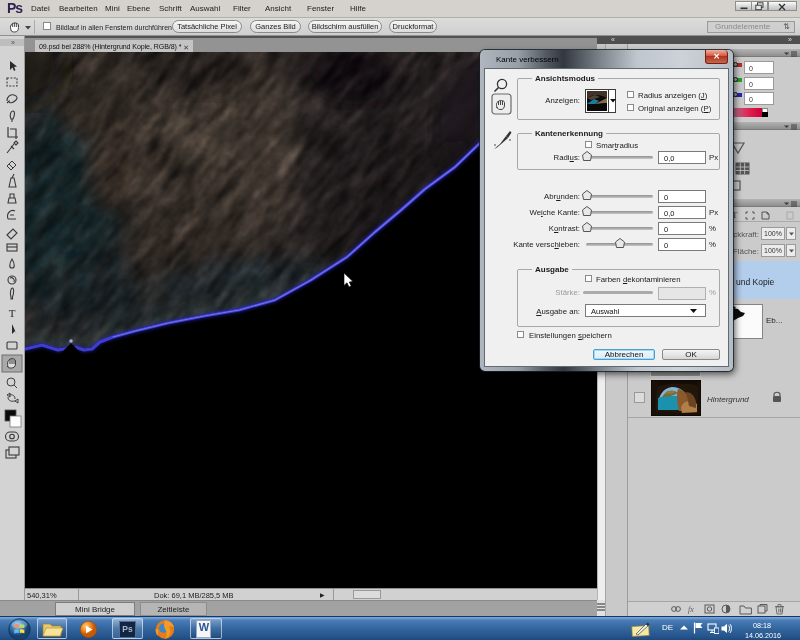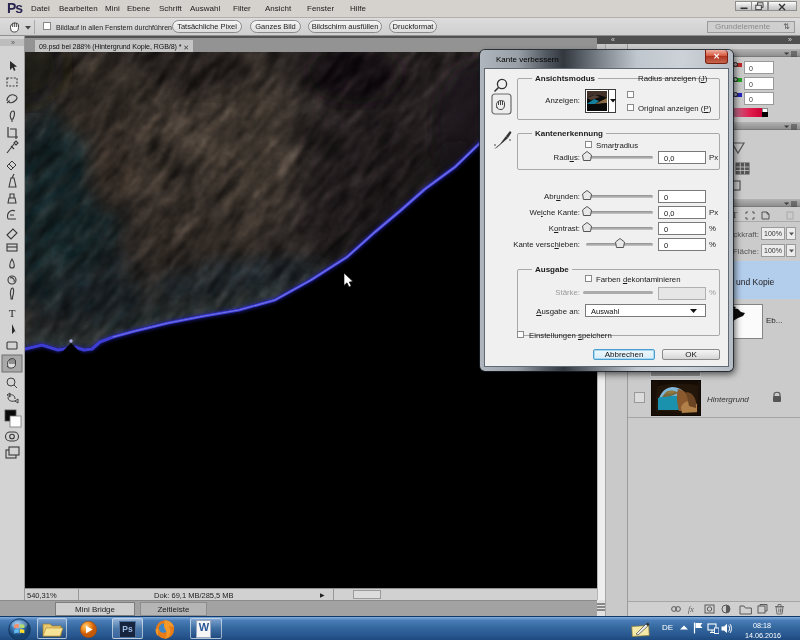--- a/index.html
+++ b/index.html
@@ -468,21 +468,21 @@
         <path d="M8,13 L20,7 L20,12 L12,13 Z" fill="#8a6a46"></path>
         <path d="M0,7 L8,4 L13,6 L4,9 Z" fill="#564134"></path>
         <path d="M0,13 L8,13 L20,12 L20,20 L0,20 Z" fill="#0a0a0a"></path>
       </svg>
       <span style="position:absolute;left:22px;top:0;width:7px;height:22px;border-left:1px solid #3c3c3c"></span>
       <svg style="position:absolute;left:23.5px;top:9px" width="6" height="4">
           <path d="M0,0 l3,3.4 l3,-3.4 Z" fill="#111"></path>
         </svg>
     </div>
     <div class="dcb" style="left:147px;top:41px"></div>
-    <span class="dlbl" style="left:158px;top:24px;text-align:right">Radius anzeigen (<u>J</u>)</span>
+    <span class="dlbl" style="left:158px;top:41px;text-align:right">Radius anzeigen (<u>J</u>)</span>
     <div class="dcb" style="left:147px;top:54px"></div>
     <span class="dlbl" style="left:158px;top:54px;text-align:left">Original anzeigen (<u>P</u>)</span>
 
     <div class="group" style="top:83px;height:37px">
         <span class="gtitle">Kantenerkennung</span>
       </div>
     <div class="dcb" style="left:105px;top:91px"></div>
     <span class="dlbl" style="left:116px;top:91px;text-align:left">Smar<u>t</u>radius</span>
     <span class="dlbl" style="left:40px;top:103px;width:60px">Radi<u>u</u>s:</span>
     <div class="track" style="top:106px"></div>
@@ -513,21 +513,21 @@
     <div class="dbox" style="top:172px">0</div>
     <span class="unit" style="top:174px">%</span>
     <span class="dlbl" style="left:20px;top:190px;width:80px">Kante versc<u>h</u>ieben:</span>
     <div class="track" style="left:106px;top:193px;width:67px"></div>
     <svg class="thumbp" style="left:135px;top:188px" width="10" height="10">
         <path d="M5,0.5 L9.5,4 L8.5,9.5 L1.5,9.5 L0.5,4 Z" fill="#e8e8e8" stroke="#555"></path>
       </svg>
     <div class="dbox" style="top:188px">0</div>
     <span class="unit" style="top:190px">%</span>
 
-    <div class="group" style="top:219px;height:67px">
+    <div class="group" style="top:219px;height:58px">
         <span class="gtitle">Ausgabe</span>
       </div>
     <div class="dcb" style="left:105px;top:225px"></div>
     <span class="dlbl" style="left:116px;top:225px;text-align:left">Farben <u>d</u>ekontaminieren</span>
     <span class="dlbl" style="left:40px;top:238px;width:60px;color:#9a9a9a">Stärke:</span>
     <div class="track" style="top:241px;background:#ababab"></div>
     <div class="dbox" style="top:237px;background:#e6e6e6;border-color:#b0b0b0"></div>
     <span class="unit" style="top:238px;color:#9a9a9a">%</span>
     <span class="dlbl" style="left:40px;top:257px;width:60px"><u>A</u>usgabe an:</span>
     <div class="dbox" style="left:105px;top:254px;width:121px">Auswahl

